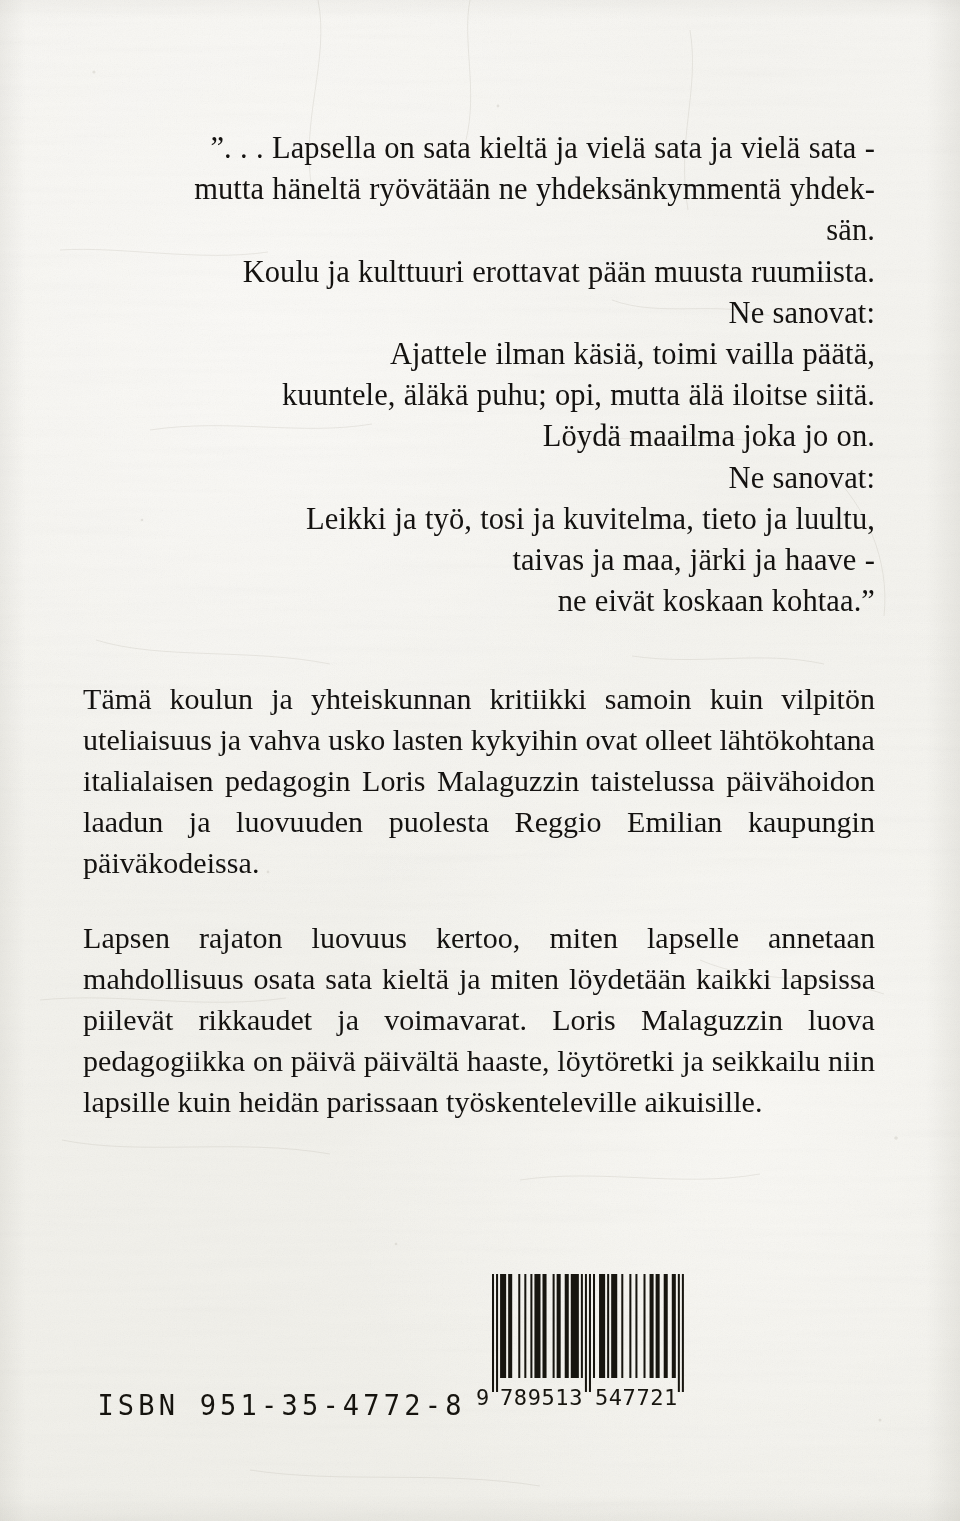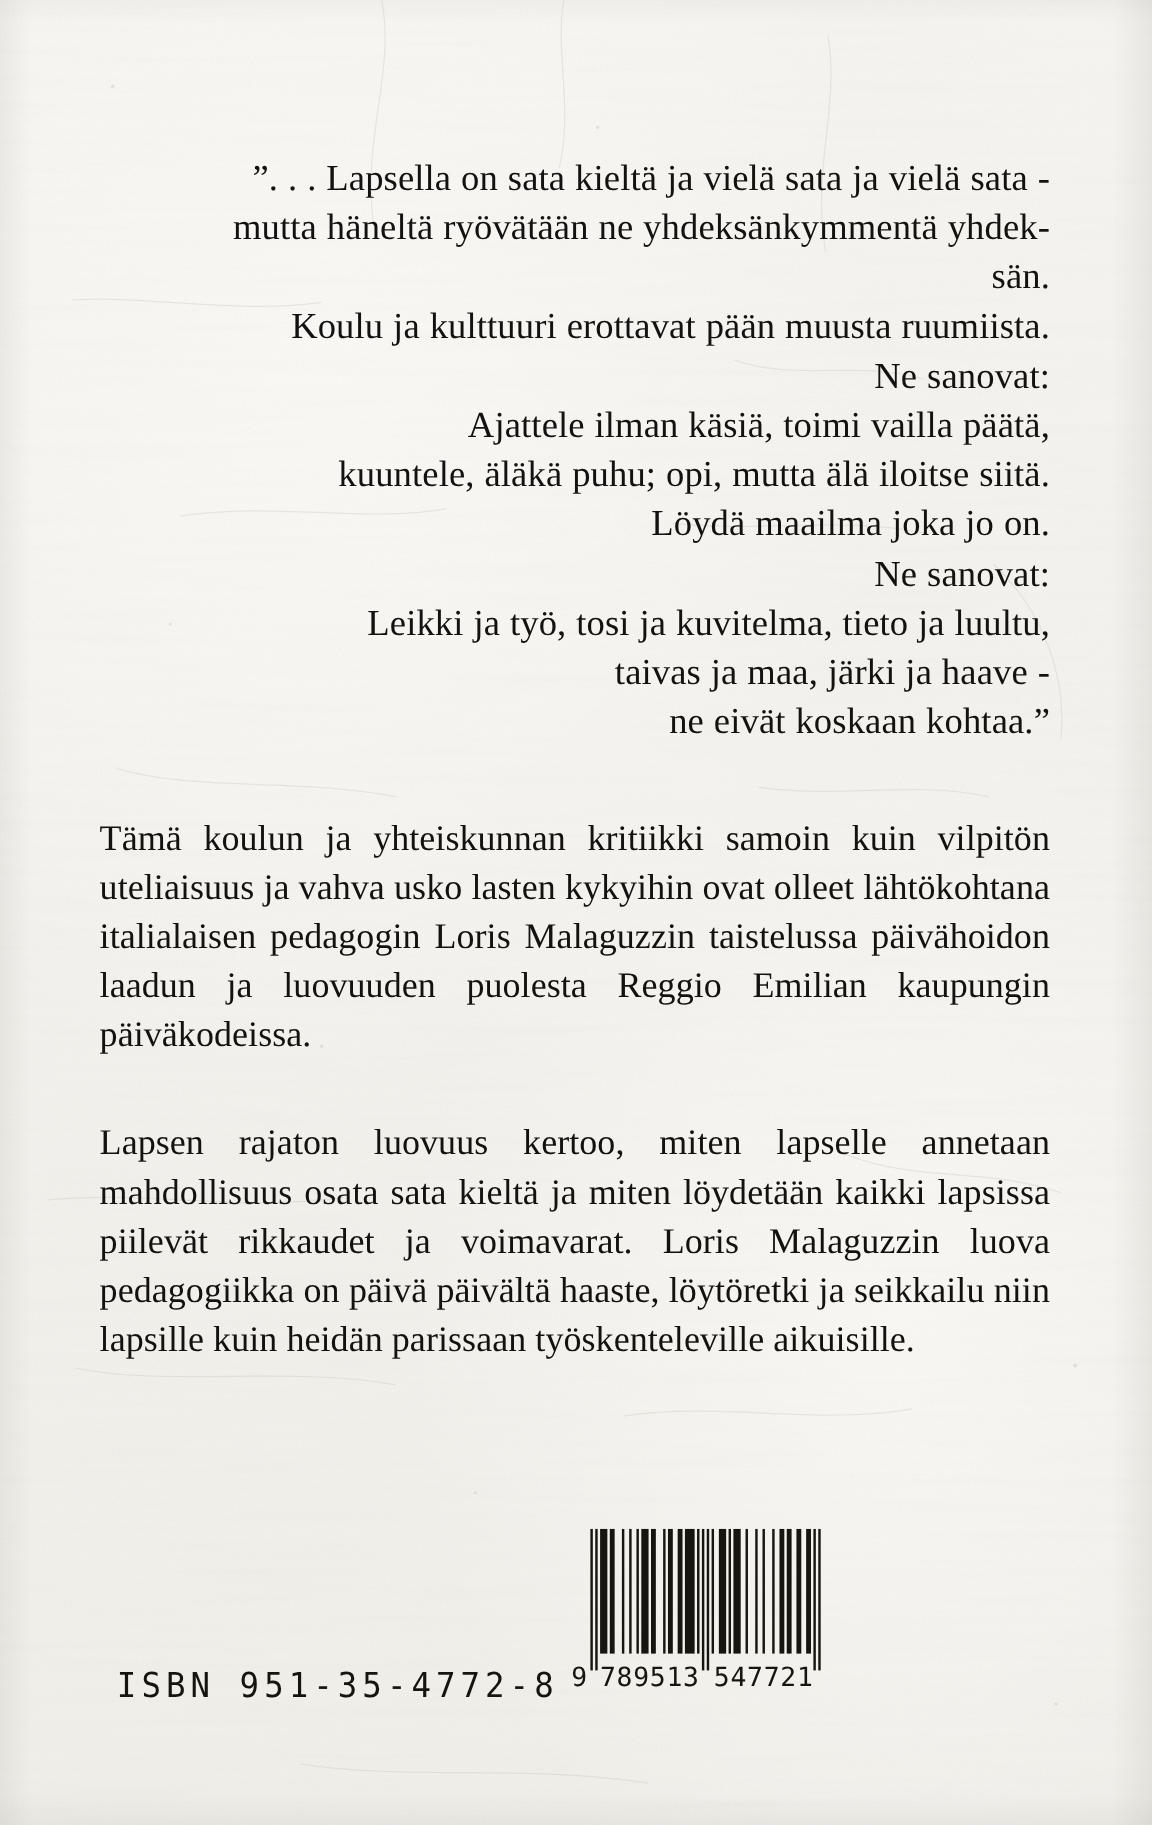--- a/index.html
+++ b/index.html
@@ -62,21 +62,21 @@
   .para {
     font-size: 30px;
     line-height: 41px;
     text-align: justify;
     text-justify: inter-word;
     hyphens: none;
     letter-spacing: .05px;
     font-family: Liberation Serif, serif;
   }
   .para.first { margin-top: 56px; }
-  .para.second { margin-top: 49px; }
+  .para.second { margin-top: 34px; }
 
   
   #isbn-block {
     position: absolute;
     left: 0;
     top: 1252px;
     width: 827px;
     text-align: center;
   }
   #isbn-text {

